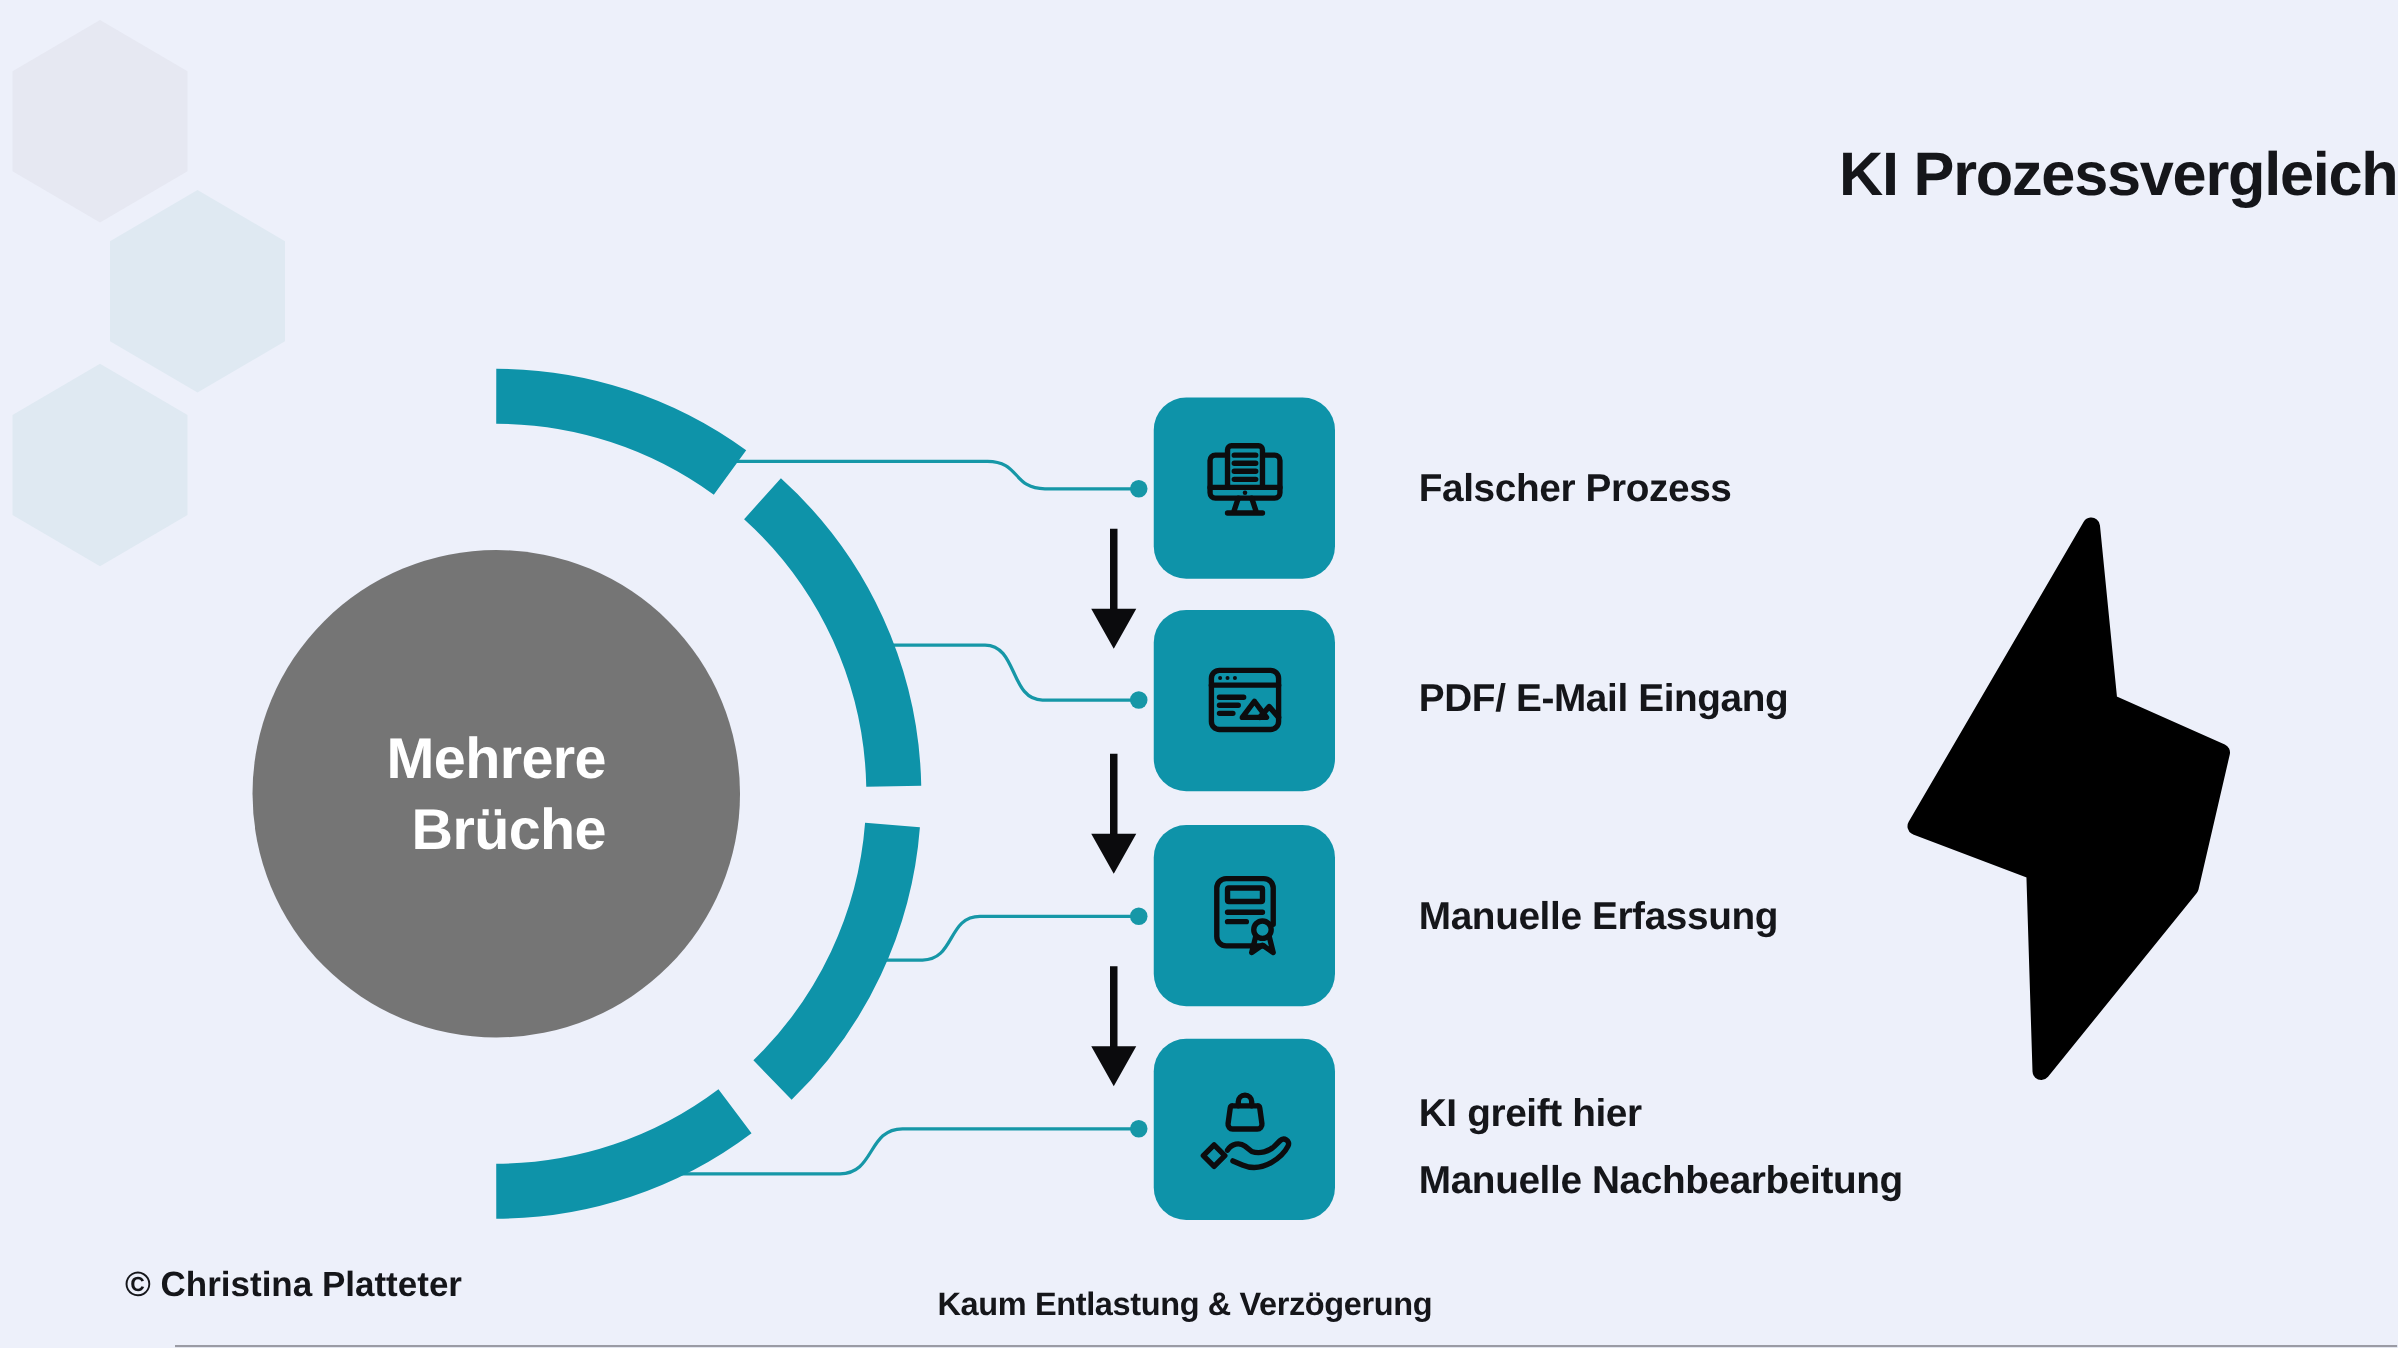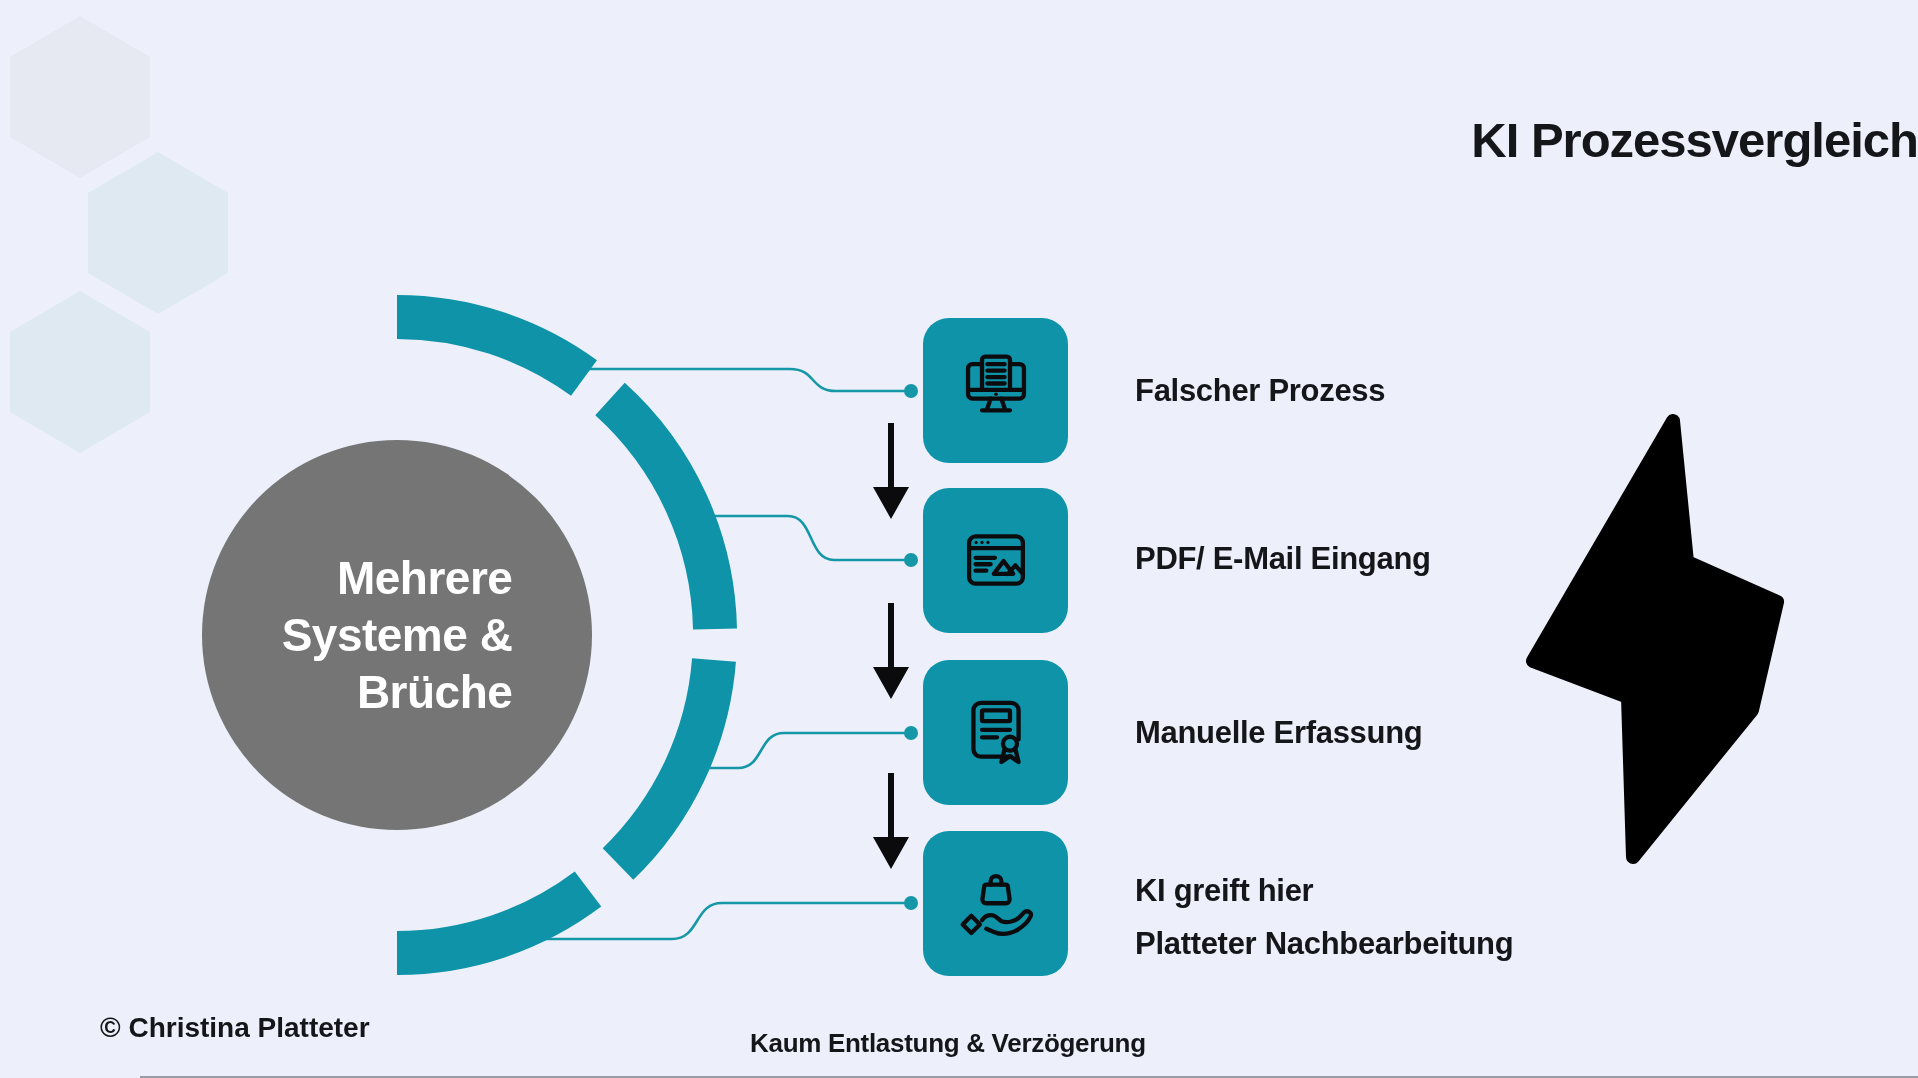--- a/index.html
+++ b/index.html
@@ -95,21 +95,20 @@
     </g>
 
     <polygon fill="#000000" stroke="#000000" stroke-width="14" stroke-linejoin="round" points="1673,421 1533,661 1628,697 1633,857 1752,710 1777,602 1687,562"></polygon>
   </svg>
 
   <div class="page-title">KI Prozessvergleich</div>
 
   <div class="center-circle">
     <div>
       <div>Mehrere</div>
-      <div>Systeme &amp;</div>
       <div>Brüche</div>
     </div>
   </div>
 
   <div class="step-box" style="top:318px">
     <svg width="86" height="86" viewBox="0 0 80 80">
       <path d="M27,39 V11 a3,3 0 0 1 3,-3 h20 a3,3 0 0 1 3,3 v28"></path>
       <path d="M32,15 H48 M32,21 H48 M32,27 H48 M32,33 H48"></path>
       <path d="M25,15 h-7 a4,4 0 0 0 -4,4 v24 a4,4 0 0 0 4,4 h44 a4,4 0 0 0 4,-4 V19 a4,4 0 0 0 -4,-4 h-7"></path>
       <path d="M14,39 H66"></path>
@@ -151,20 +150,20 @@
     <div>Falscher Prozess</div>
   </div>
   <div class="step-label" style="top:540px">
     <div>PDF/ E-Mail Eingang</div>
   </div>
   <div class="step-label" style="top:714px">
     <div>Manuelle Erfassung</div>
   </div>
   <div class="step-label" style="top:872px">
     <div>KI greift hier</div>
-    <div class="second-line">Platteter Nachbearbeitung</div>
+    <div class="second-line">Manuelle Nachbearbeitung</div>
   </div>
 
   <div class="footer-copyright">© Christina Platteter</div>
   <div class="footer-caption">Kaum Entlastung &amp; Verzögerung</div>
 
   <div class="bottom-edge"></div>
 </div>
 
 </body></html>

